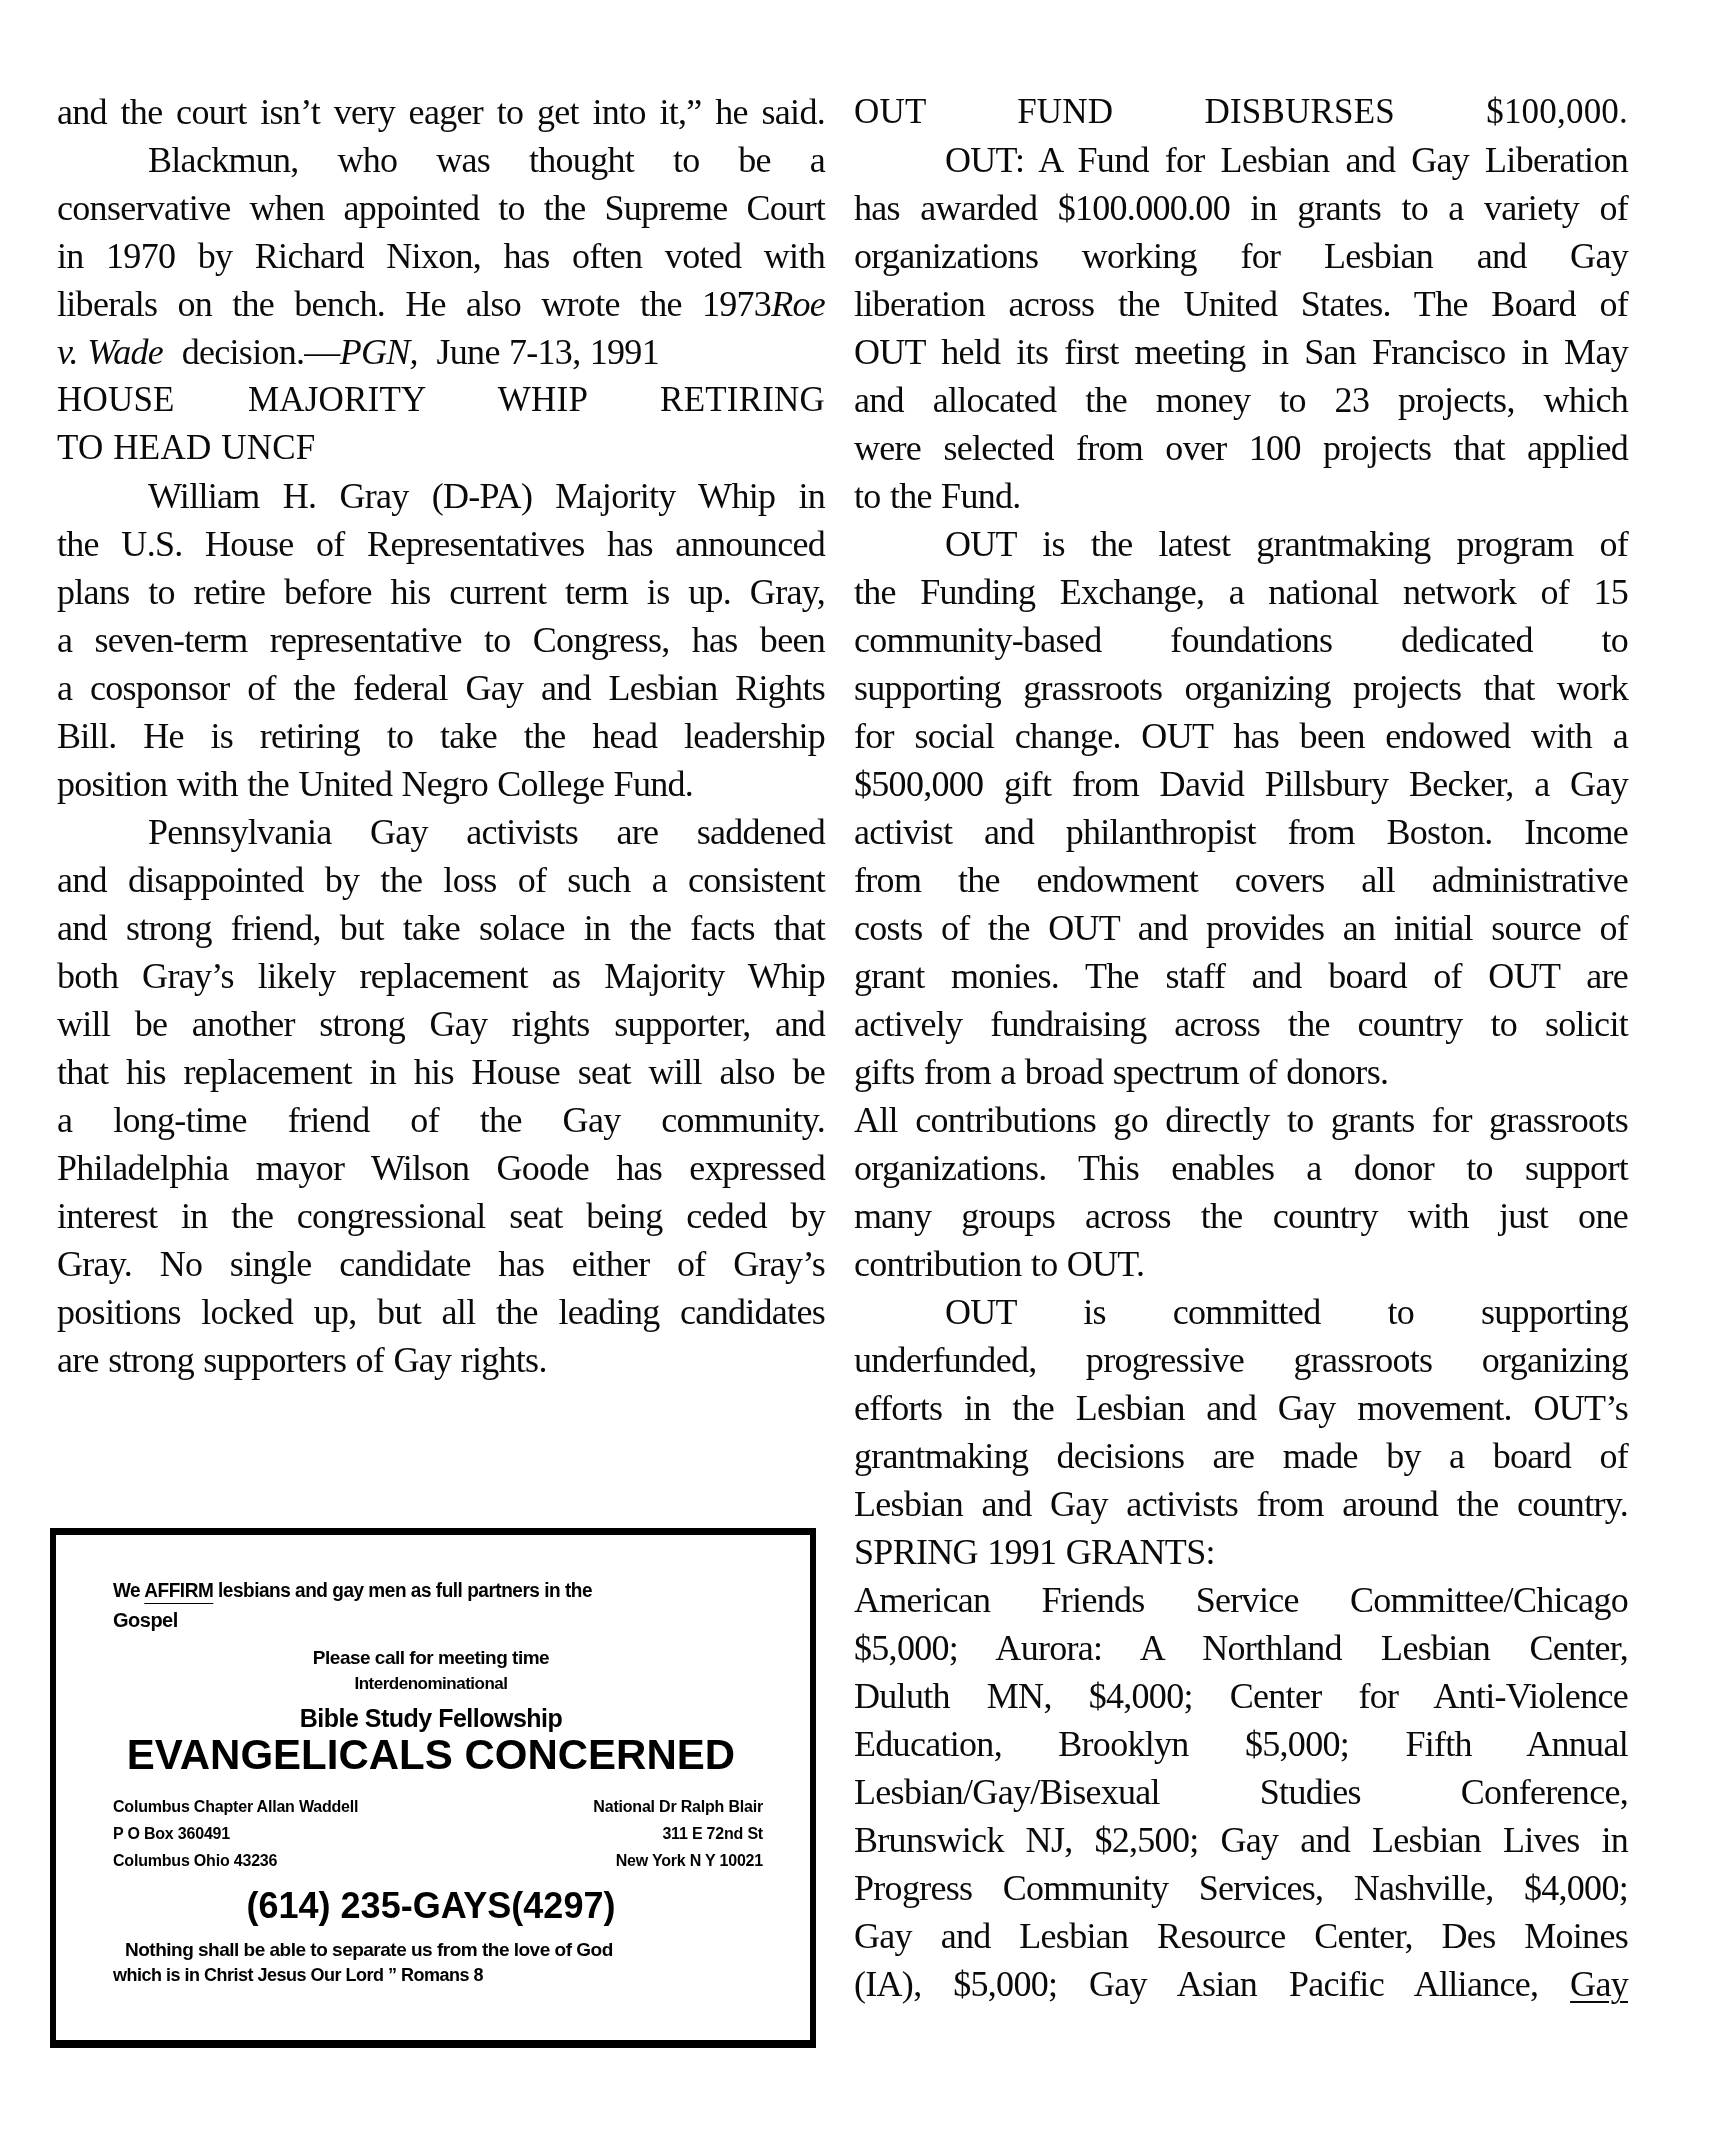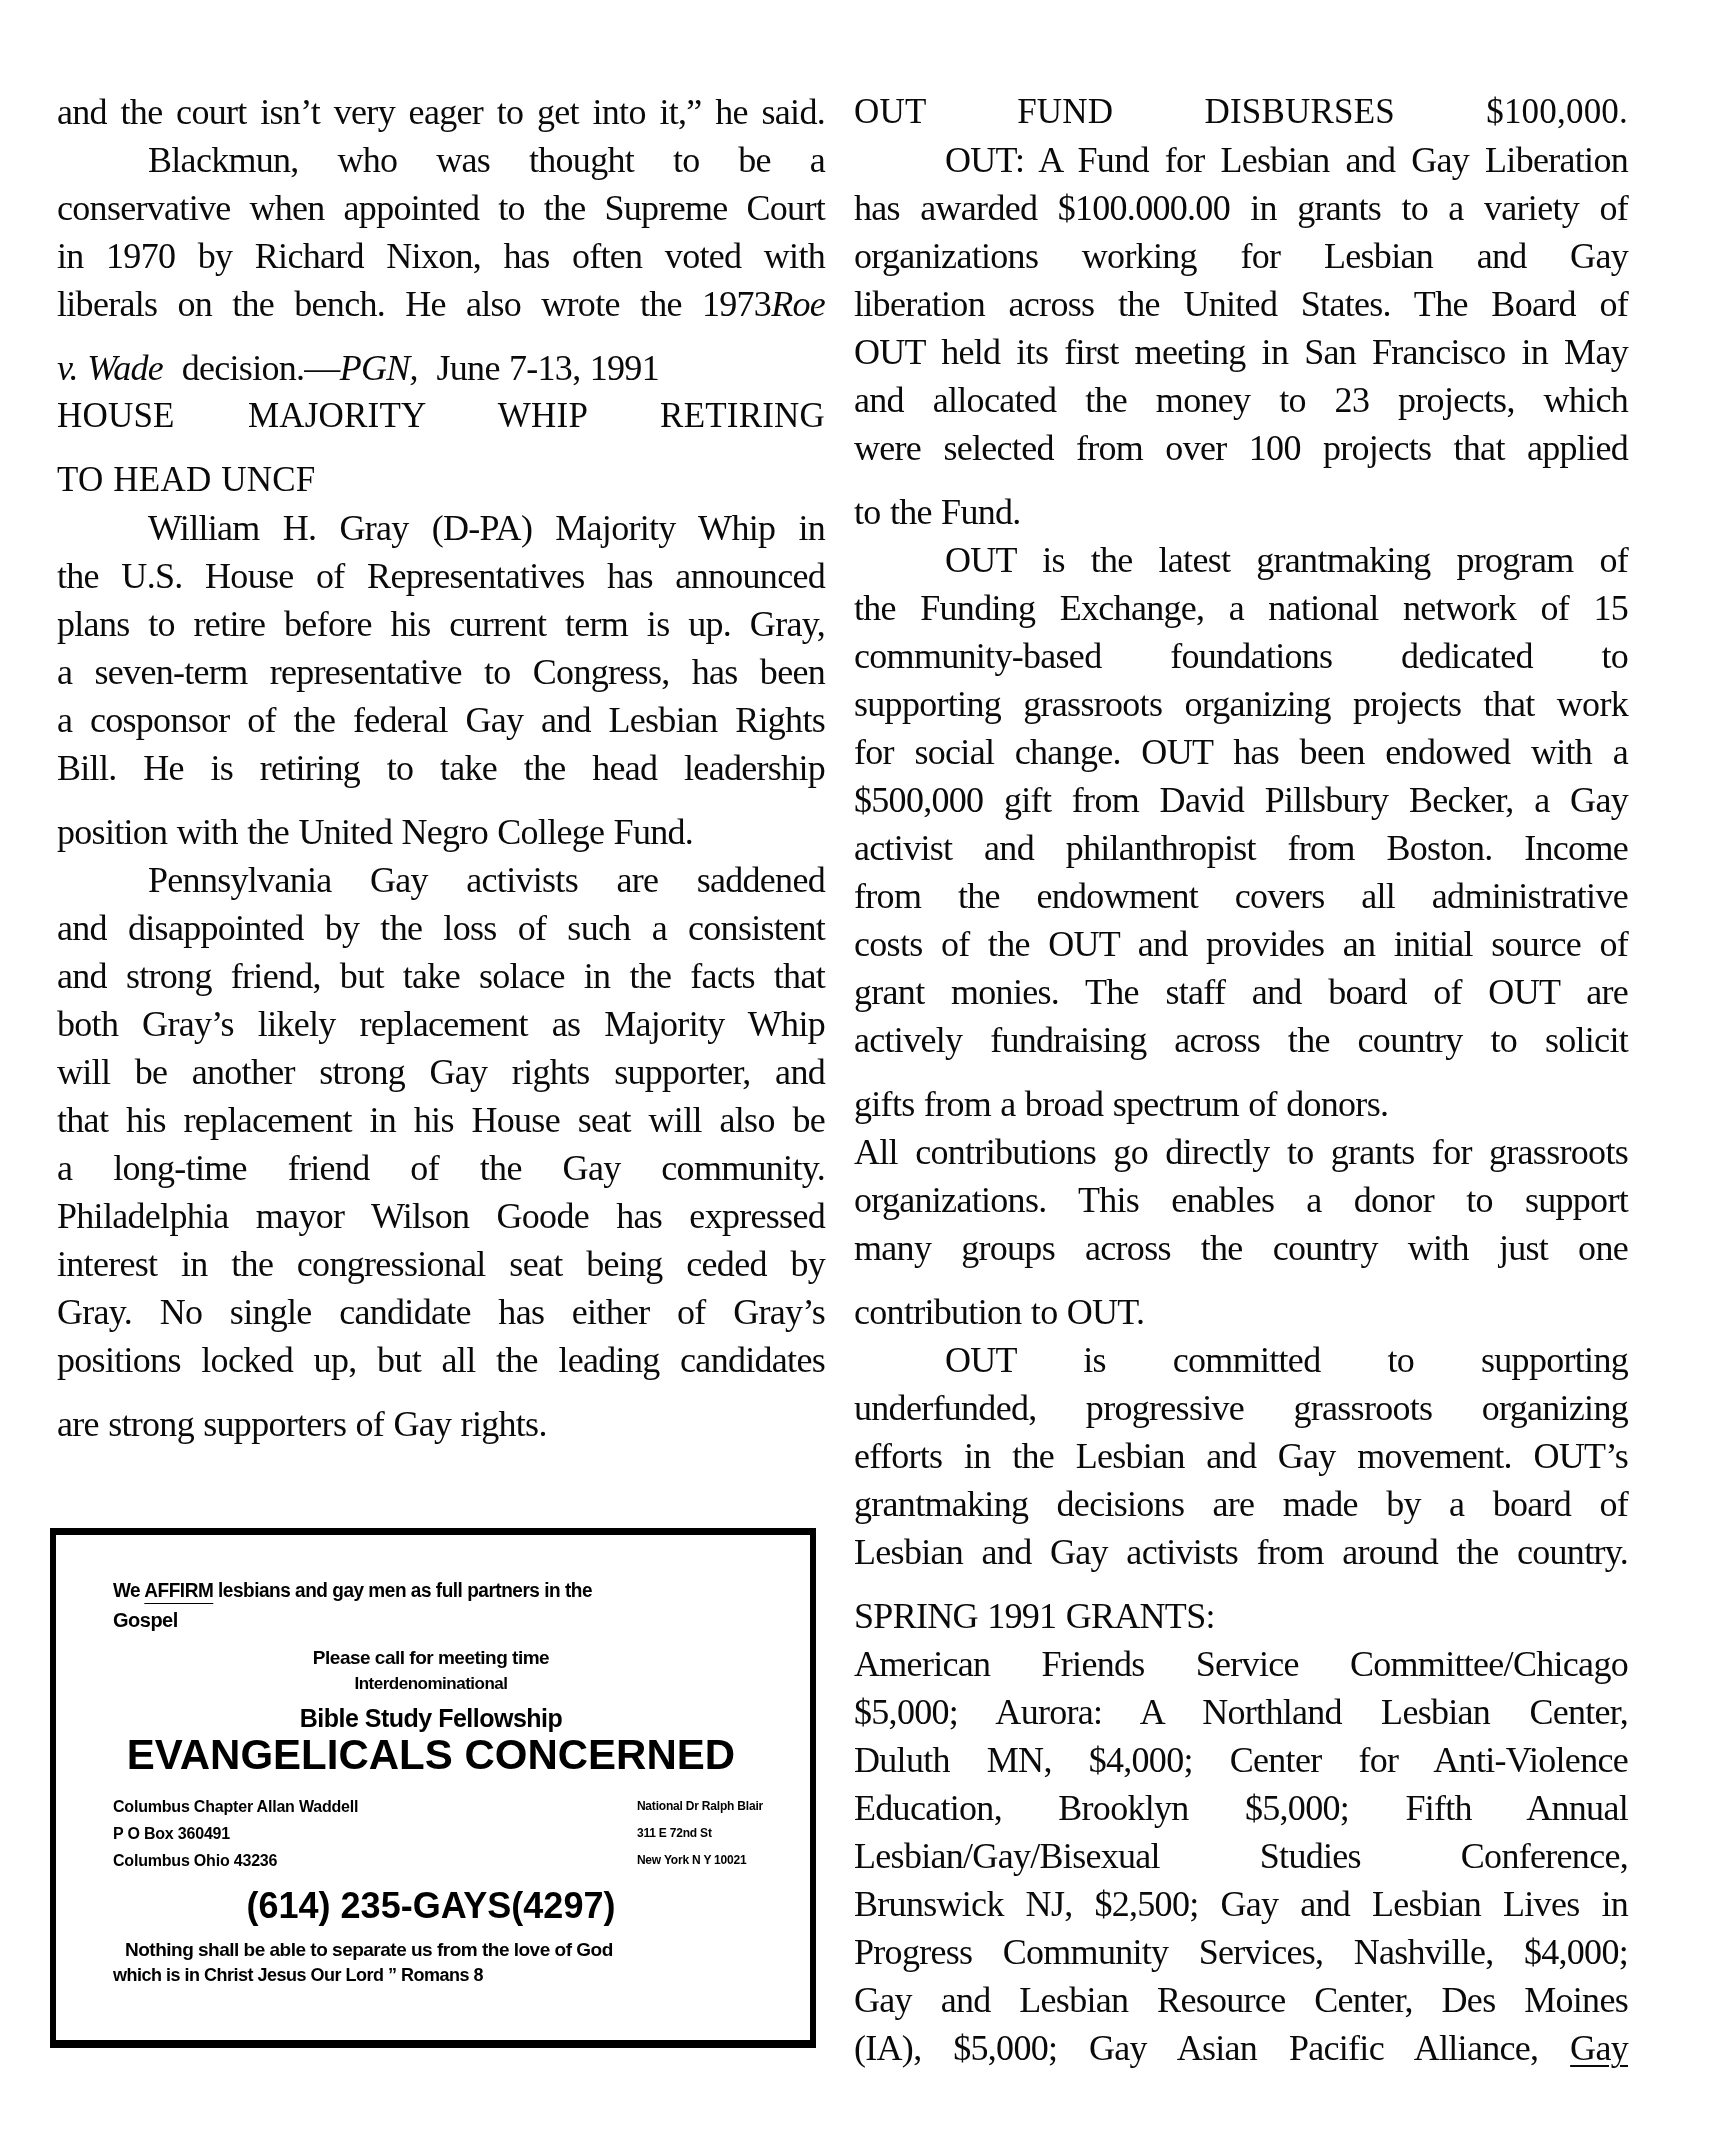--- a/index.html
+++ b/index.html
@@ -7,21 +7,21 @@
   .col { position: absolute; top: 88px; }
   #col-left { left: 57px; width: 768px; }
   #col-right { left: 854px; width: 774px; }
   .ln {
     display: block; height: 48px; line-height: 48px;
     font-family: "Liberation Serif", "DejaVu Serif", serif;
     font-size: 36px; letter-spacing: -0.7px; word-spacing: 1px;
     white-space: nowrap; overflow: visible;
     text-align: justify; text-align-last: justify;
   }
-  .ln.left { text-align: left; text-align-last: left; margin-top: 16px; }
+  .ln.left { text-align: left; text-align-last: left; }
   .ln.indent { padding-left: 91px; }
   .ln.hd { font-weight: normal; font-size: 35px; letter-spacing: 0.2px; }
   .it { font-style: italic; }
   .ul { text-decoration: underline; text-underline-offset: 5px; text-decoration-thickness: 2px; }
 
   
   #ad {
     position: absolute; left: 50px; top: 1528px; width: 766px; height: 520px;
     border: 6px solid #000; box-sizing: border-box; border-top-width: 7px; border-bottom-width: 8px;
     font-family: "Liberation Sans", "DejaVu Sans", sans-serif; font-weight: bold; color: #000;
@@ -29,21 +29,21 @@
   #ad .a-line { position: absolute; white-space: nowrap; }
   #ad-affirm { left: 57px; top: 44px; font-size: 20px; letter-spacing: -0.5px; transform: scaleX(0.95); transform-origin: left; }
   #ad-affirm .aff { text-decoration: underline; text-underline-offset: 6px; text-decoration-thickness: 1px; }
   #ad-gospel { left: 57px; top: 74px; font-size: 20px; letter-spacing: -0.5px; }
   .a-center { left: 0; right: 4px; text-align: center; }
   #ad-call { top: 112px; font-size: 19px; letter-spacing: -0.5px; }
   #ad-inter { top: 139px; font-size: 17px; letter-spacing: -0.5px; }
   #ad-bible { top: 169px; font-size: 25px; letter-spacing: -0.5px; }
   #ad-ec { top: 196px; font-size: 42px; letter-spacing: 0px; }
   #ad-addr-left { left: 57px; top: 258px; font-size: 16px; line-height: 27px; font-weight: bold; letter-spacing: -0.2px; }
-  #ad-addr-right { right: 47px; top: 258px; font-size: 12px; line-height: 27px; letter-spacing: -0.2px; }
+  #ad-addr-right { right: 47px; top: 258px; font-size: 16px; line-height: 27px; text-align: right; letter-spacing: -0.2px; }
   #ad-phone { top: 350px; font-size: 36px; letter-spacing: 0px; text-align: center; }
   #ad-quote1 { left: 69px; top: 404px; font-size: 19px; letter-spacing: -0.5px; }
   #ad-quote2 { left: 57px; top: 430px; font-size: 18px; letter-spacing: -0.5px; }
 </style>
 </head>
 <body>
 
 <div id="col-left" class="col">
   <span class="ln">and the court isn’t very eager to get into it,” he said.</span>
   <span class="ln indent">Blackmun, who was thought to be a</span>

